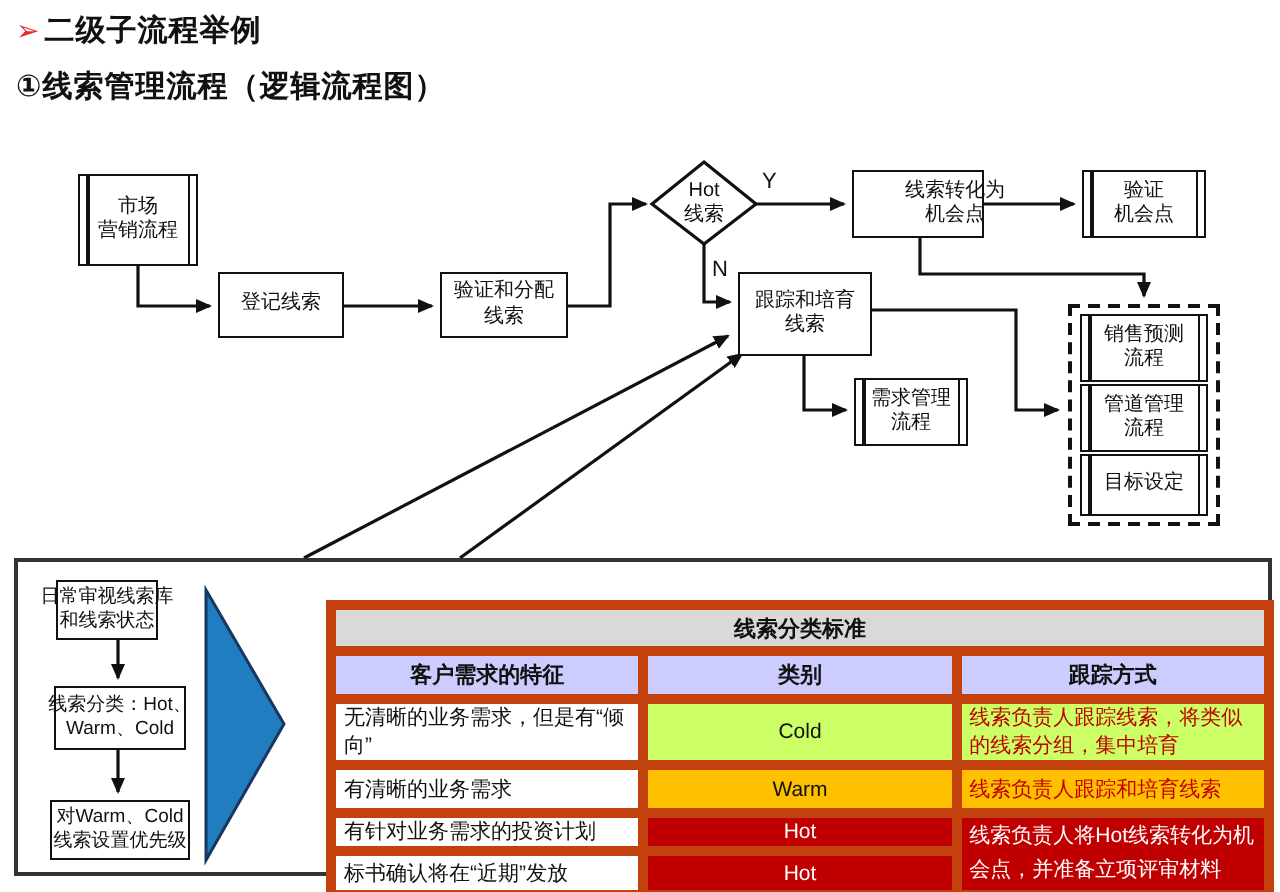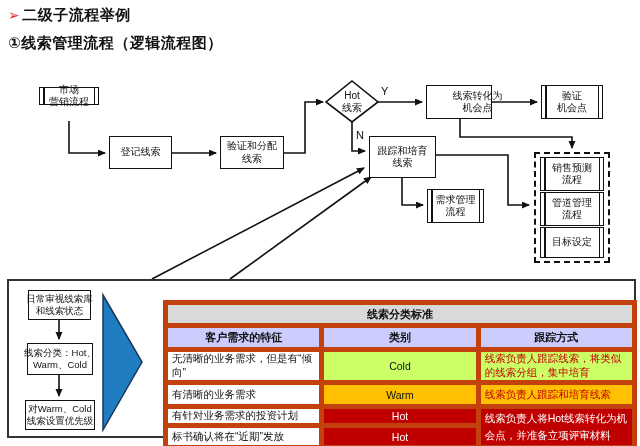--- a/index.html
+++ b/index.html
@@ -79,21 +79,21 @@
       <polyline points="402,178 402,205 423,205" marker-end="url(#arr)"></polyline>
       <polyline points="59,320 59,339" marker-end="url(#arr)"></polyline>
       <polyline points="59,375 59,396" marker-end="url(#arr)"></polyline>
       <polyline points="152,279 364,168" marker-end="url(#arr)"></polyline>
       <polyline points="230,279 371,177" marker-end="url(#arr)"></polyline>
     </g>
     <polygon points="352,81 378,102 352,122 326,102" fill="#fff" stroke="#111" stroke-width="1.6"></polygon>
     <polygon points="103,295 142,362 103,430" fill="#1f7dc0" stroke="#17375e" stroke-width="1.5"></polygon>
   </svg>
 
-  <div class="box predef" style="left:39px;top:87px;width:60px;height:18px;align-items:center;">
+  <div class="box predef" style="left:39px;top:87px;width:60px;height:46px;align-items:center;">
     <span>市场</span>
     <span>营销流程</span>
   </div>
 
   <div class="box" style="left:109px;top:136px;width:63px;height:33px;">
     <span>登记线索</span>
   </div>
 
   <div class="box" style="left:220px;top:136px;width:64px;height:33px;">
     <span>验证和分配</span>
@@ -135,21 +135,21 @@
   <div class="box predef" style="left:540px;top:192px;width:64px;height:34px;">
     <span>管道管理</span>
     <span>流程</span>
   </div>
   <div class="box predef" style="left:540px;top:227px;width:64px;height:31px;">
     <span>目标设定</span>
   </div>
 
   <div class="panel"></div>
 
-  <div class="box" style="left:28px;top:290px;width:63px;height:30px;font-size:9.5px;">
+  <div class="box" style="left:28px;top:290px;width:51px;height:30px;font-size:9.5px;">
     <span>日常审视线索库</span>
     <span>和线索状态</span>
   </div>
   <div class="box" style="left:25px;top:400px;width:70px;height:30px;font-size:9.5px;">
     <span>对Warm、Cold</span>
     <span>线索设置优先级</span>
   </div>
   <div class="box" style="left:27px;top:343px;width:66px;height:32px;font-size:9.5px;">
     <span>线索分类：Hot、</span>
     <span>Warm、Cold</span>

